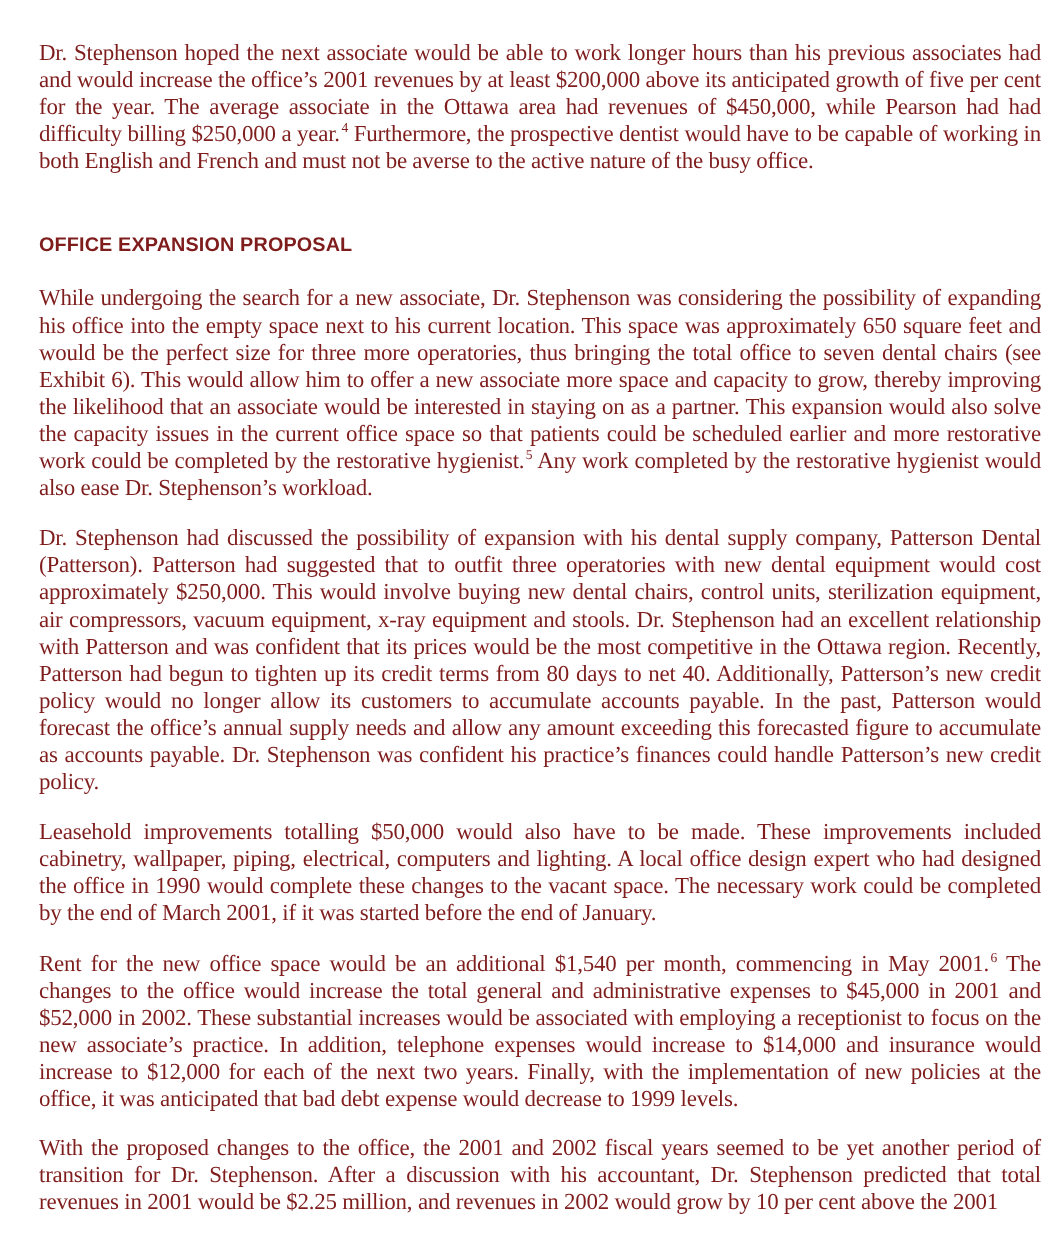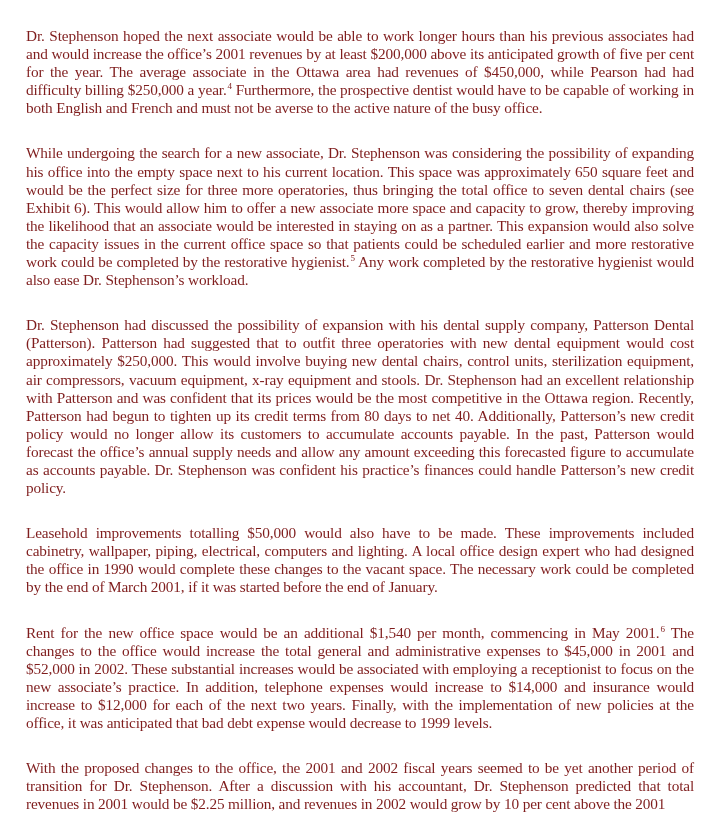--- a/index.html
+++ b/index.html
@@ -18,21 +18,21 @@
       font-family: "Liberation Serif", serif;
       font-size: 15.3px;
       line-height: 18.1px;
     }
     .para {
       margin: 0;
       text-align: justify;
       text-align-last: left;
       letter-spacing: -0.15px;
     }
-    .para + .para { margin-top: 27px; }
+    .para + .para { margin-top: 15px; }
     .heading {
       font-family: "Liberation Sans", sans-serif;
       font-weight: bold;
       font-size: 13.2px;
       letter-spacing: 0.1px;
       margin: 37px 0 18px 0;
       line-height: 18px;
     }
     sup {
       font-size: 9px;
@@ -41,20 +41,21 @@
       margin-left: 1px;
     }
   </style>
 </head>
 <body>
 
 <div class="page">
 
   <p class="para"><span>Dr. Stephenson hoped the next associate would be able to work longer hours than his previous associates had and would increase the office’s 2001 revenues by at least $200,000 above its anticipated growth of five per cent for the year.  The average associate in the Ottawa area had revenues of $450,000, while Pearson had had difficulty billing $250,000 a year.</span><sup>4</sup><span>  Furthermore, the prospective dentist would have to be capable of working in both English and French and must not be averse to the active nature of the busy office.</span></p>
 
+  <div class="heading">OFFICE EXPANSION PROPOSAL</div>
 
   <p class="para"><span>While undergoing the search for a new associate, Dr. Stephenson was considering the possibility of expanding his office into the empty space next to his current location.  This space was approximately 650 square feet and would be the perfect size for three more operatories, thus bringing the total office to seven dental chairs (see Exhibit 6).  This would allow him to offer a new associate more space and capacity to grow, thereby improving the likelihood that an associate would be interested in staying on as a partner. This expansion would also solve the capacity issues in the current office space so that patients could be scheduled earlier and more restorative work could be completed by the restorative hygienist.</span><sup>5</sup><span>  Any work completed by the restorative hygienist would also ease Dr. Stephenson’s workload.</span></p>
 
   <p class="para">Dr. Stephenson had discussed the possibility of expansion with his dental supply company, Patterson Dental (Patterson).  Patterson had suggested that to outfit three operatories with new dental equipment would cost approximately $250,000.  This would involve buying new dental chairs, control units, sterilization equipment, air compressors, vacuum equipment, x-ray equipment and stools.  Dr. Stephenson had an excellent relationship with Patterson and was confident that its prices would be the most competitive in the Ottawa region.  Recently, Patterson had begun to tighten up its credit terms from 80 days to net 40.  Additionally, Patterson’s new credit policy would no longer allow its customers to accumulate accounts payable.  In the past, Patterson would forecast the office’s annual supply needs and allow any amount exceeding this forecasted figure to accumulate as accounts payable.  Dr. Stephenson was confident his practice’s finances could handle Patterson’s new credit policy.</p>
 
   <p class="para">Leasehold improvements totalling $50,000 would also have to be made.  These improvements included cabinetry, wallpaper, piping, electrical, computers and lighting.  A local office design expert who had designed the office in 1990 would complete these changes to the vacant space.  The necessary work could be completed by the end of March 2001, if it was started before the end of January.</p>
 
   <p class="para"><span>Rent for the new office space would be an additional $1,540 per month, commencing in May 2001.</span><sup>6</sup><span>  The changes to the office would increase the total general and administrative expenses to $45,000 in 2001 and $52,000 in 2002.  These substantial increases would be associated with employing a receptionist to focus on the new associate’s practice.  In addition, telephone expenses would increase to $14,000 and insurance would increase to $12,000 for each of the next two years.  Finally, with the implementation of new policies at the office, it was anticipated that bad debt expense would decrease to 1999 levels.</span></p>
 
   <p class="para">With the proposed changes to the office, the 2001 and 2002 fiscal years seemed to be yet another period of transition for Dr. Stephenson.  After a discussion with his accountant, Dr. Stephenson predicted that total revenues in 2001 would be $2.25 million, and revenues in 2002 would grow by 10 per cent above the 2001</p>

